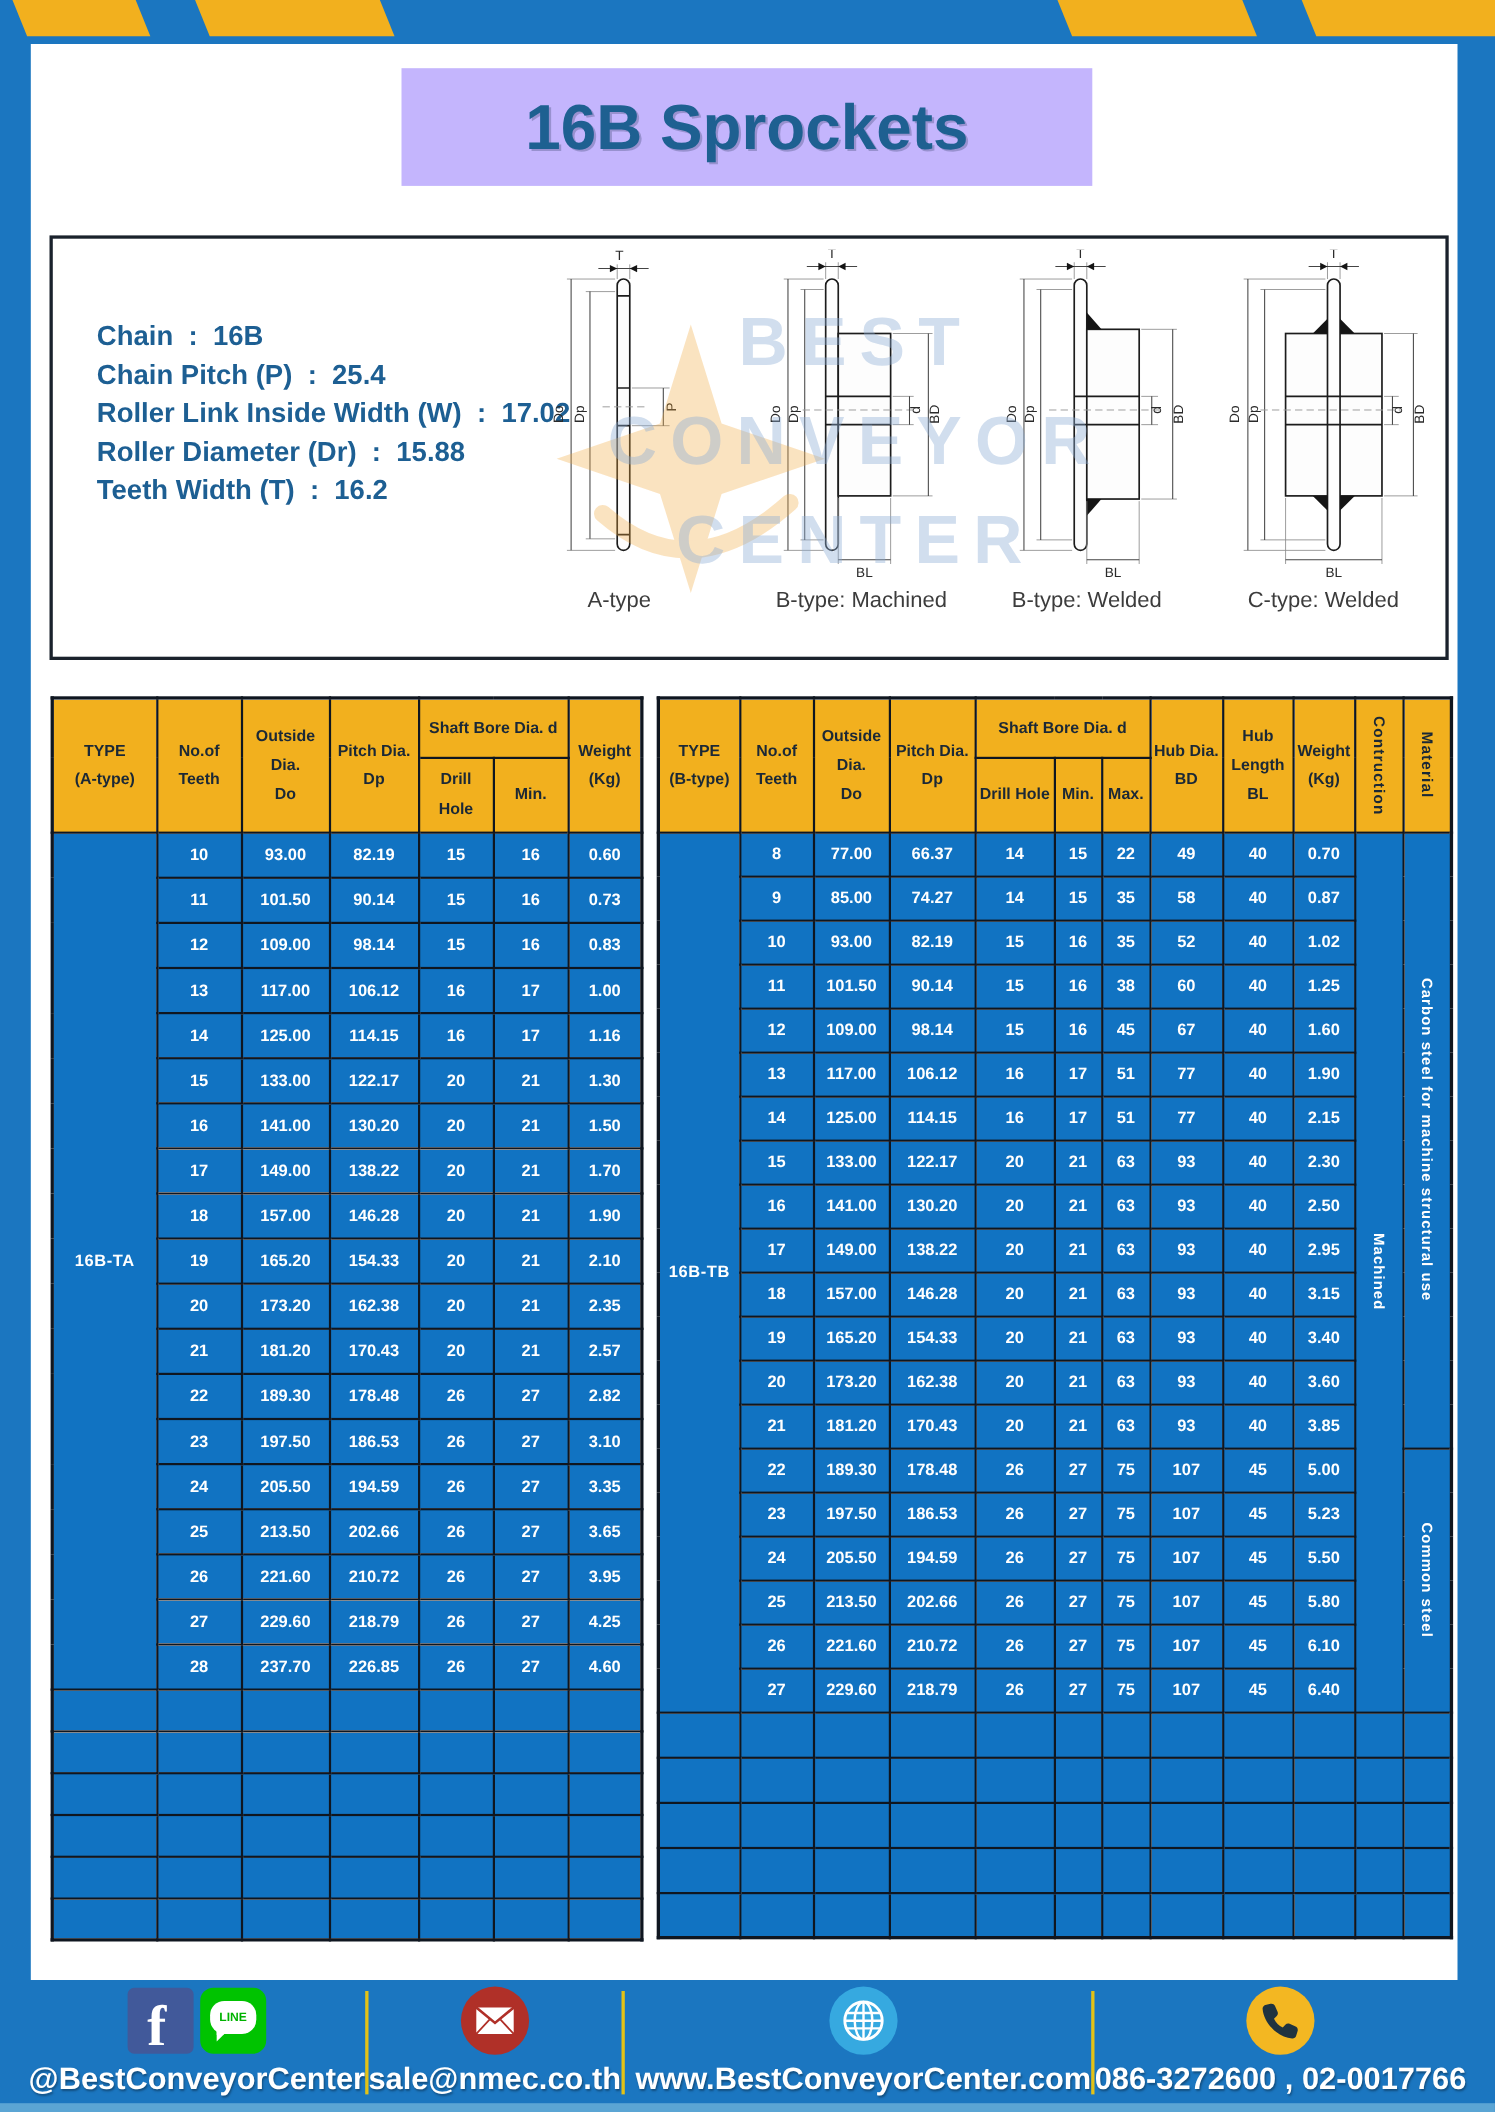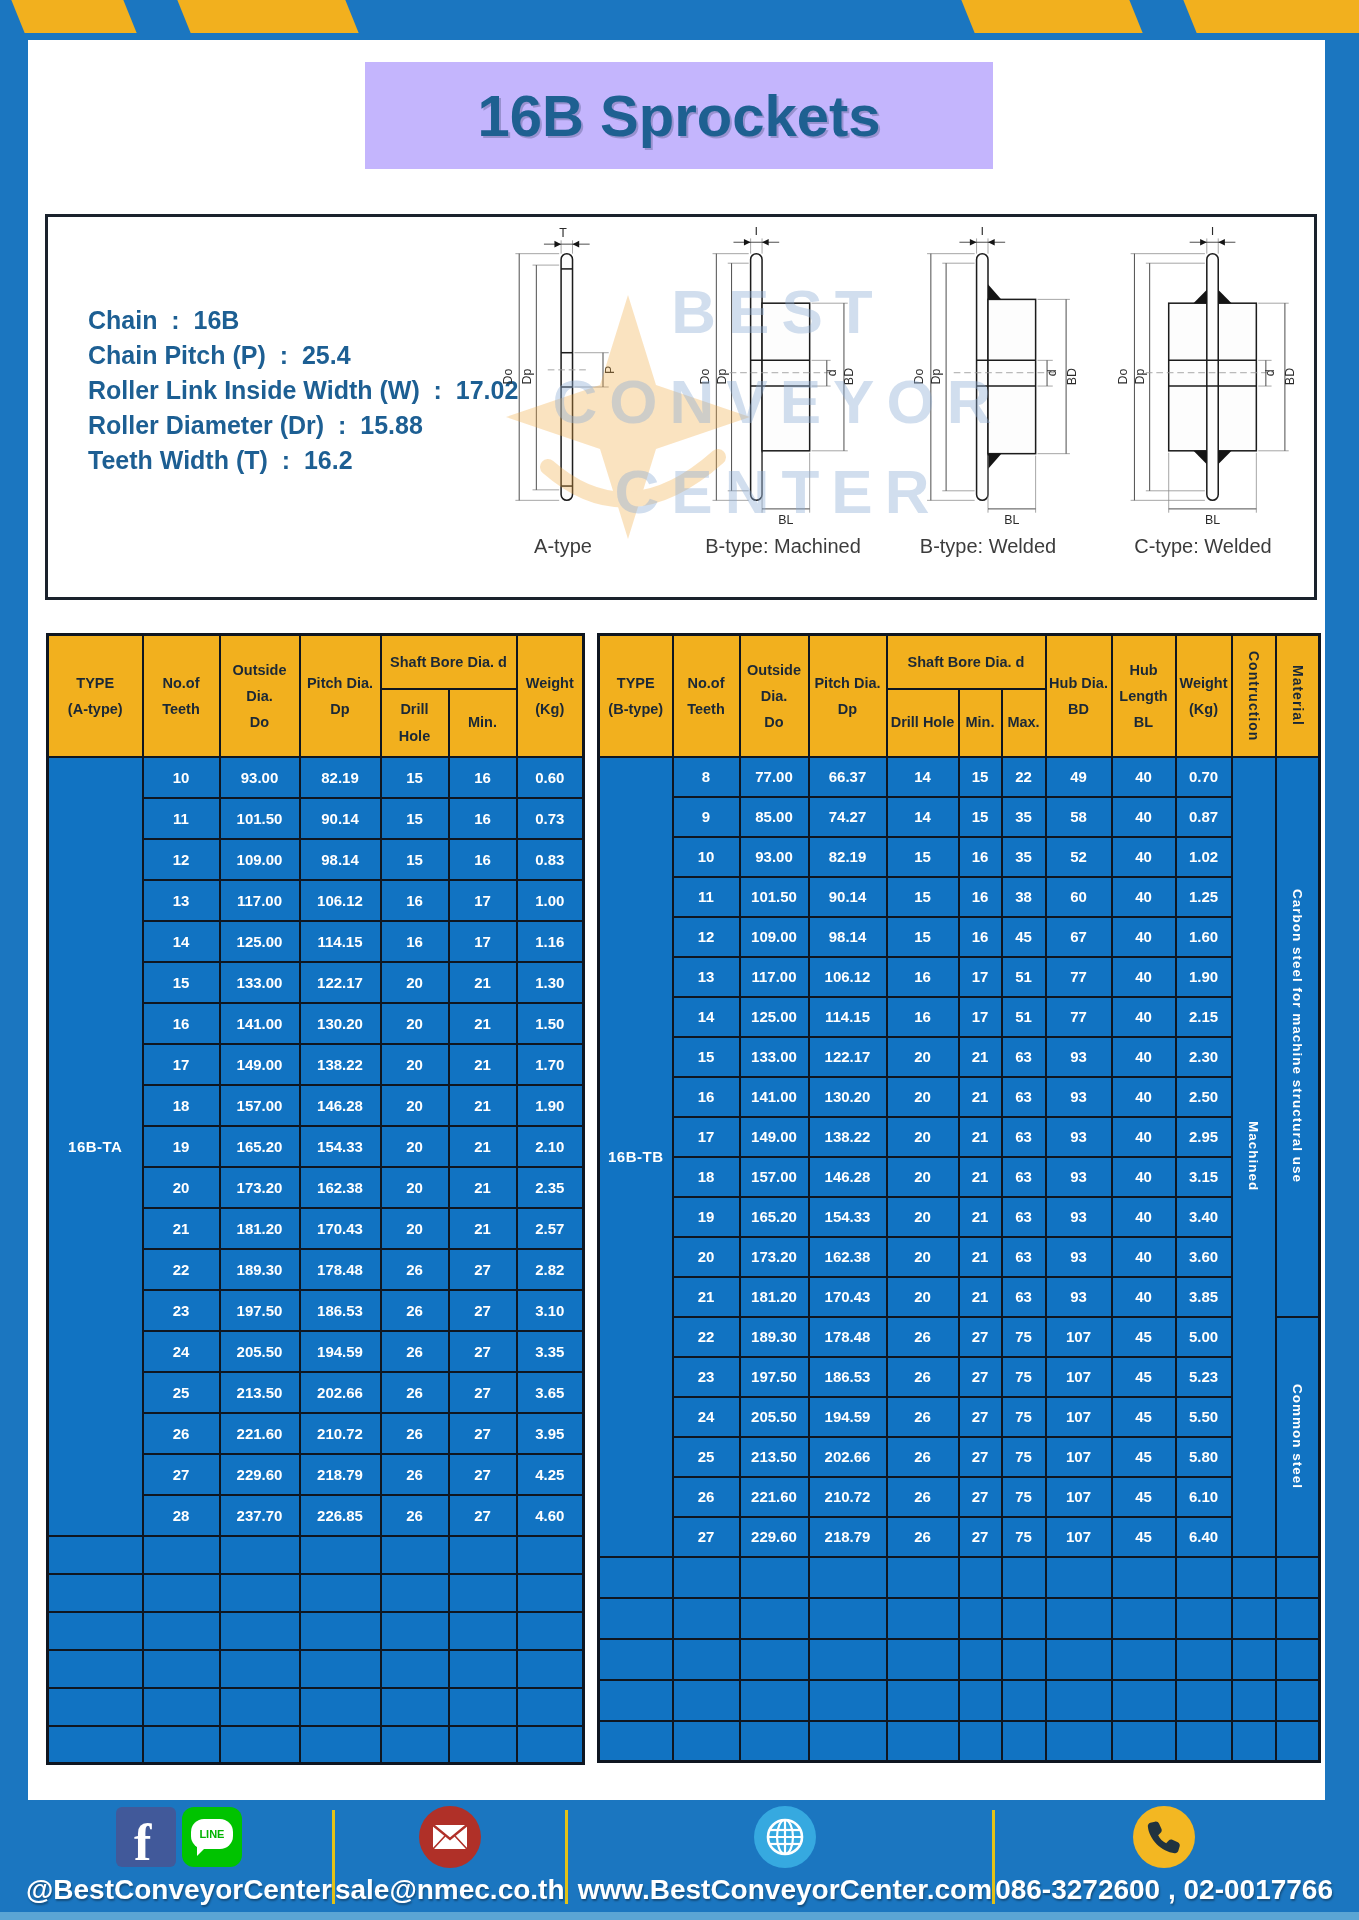--- a/index.html
+++ b/index.html
@@ -15,21 +15,21 @@
   .s4{left:1190px;width:185px;}
   
   .sheet{position:absolute;left:28px;top:40px;width:1297px;height:1760px;background:#ffffff;}
   
   .title-box{position:absolute;left:365px;top:62px;width:628px;height:107px;background:#c4b5fd;
              display:flex;align-items:center;justify-content:center;}
   .title-box span{font-size:58px;font-weight:bold;color:#1e6091;text-shadow:2px 2px 0 rgba(20,40,70,.25);}
   
   .spec-panel{position:absolute;left:45px;top:214px;width:1272px;height:386px;background:#fff;
               border:3px solid #1a222c;}
-  .spec-lines{position:absolute;left:40px;top:86px;}
+  .spec-lines{position:absolute;left:40px;top:72px;}
   .spec-line{font-size:25px;font-weight:bold;color:#1d5f93;height:35px;line-height:35px;white-space:pre;}
   .drawing{position:absolute;top:10px;width:200px;}
   .drawing svg{display:block;}
   .dcap{margin-top:8px;text-align:center;font-size:20px;color:#3c3c3c;}
   .dA{left:415px;} .dB1{left:635px;} .dB2{left:840px;} .dC{left:1055px;}
   .watermark{position:absolute;left:410px;top:24px;width:600px;height:330px;pointer-events:none;}
   .wm-star{position:absolute;left:30px;top:36px;opacity:.32;}
   .wm-text{position:absolute;left:70px;top:26px;width:500px;text-align:center;
            font-size:62px;font-weight:bold;letter-spacing:12px;line-height:1.45;
            color:rgba(140,173,212,.40);}

